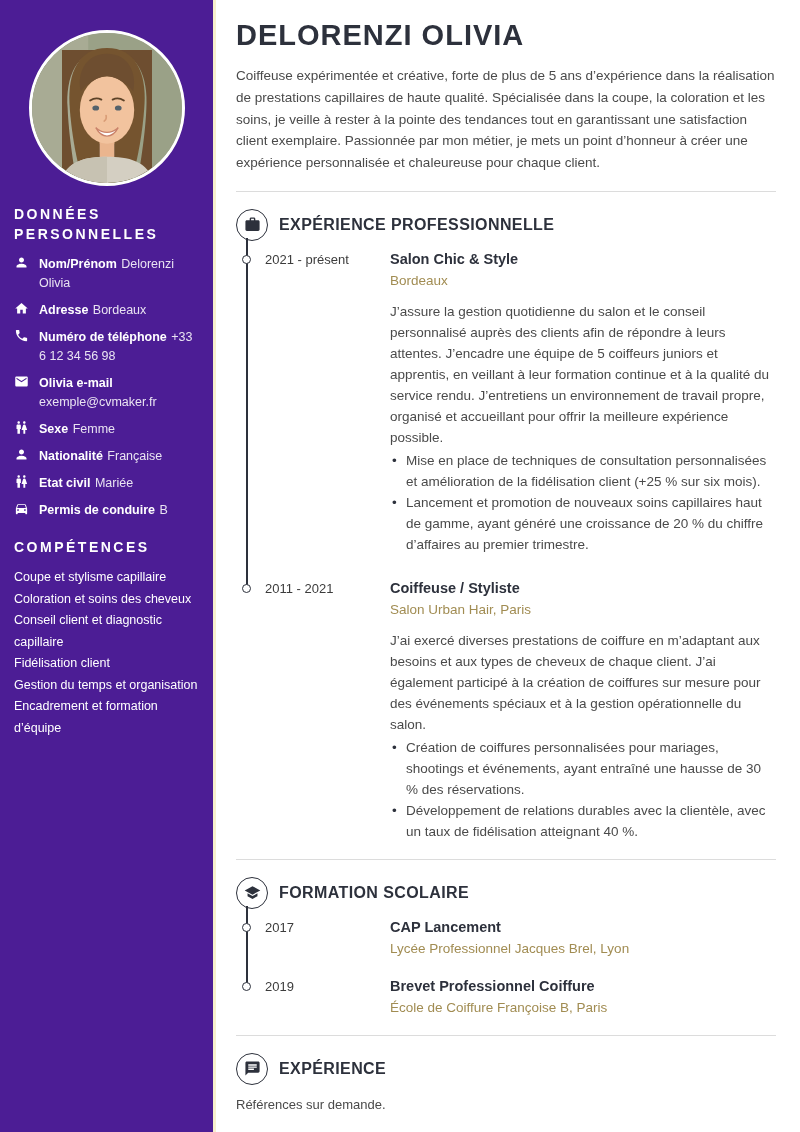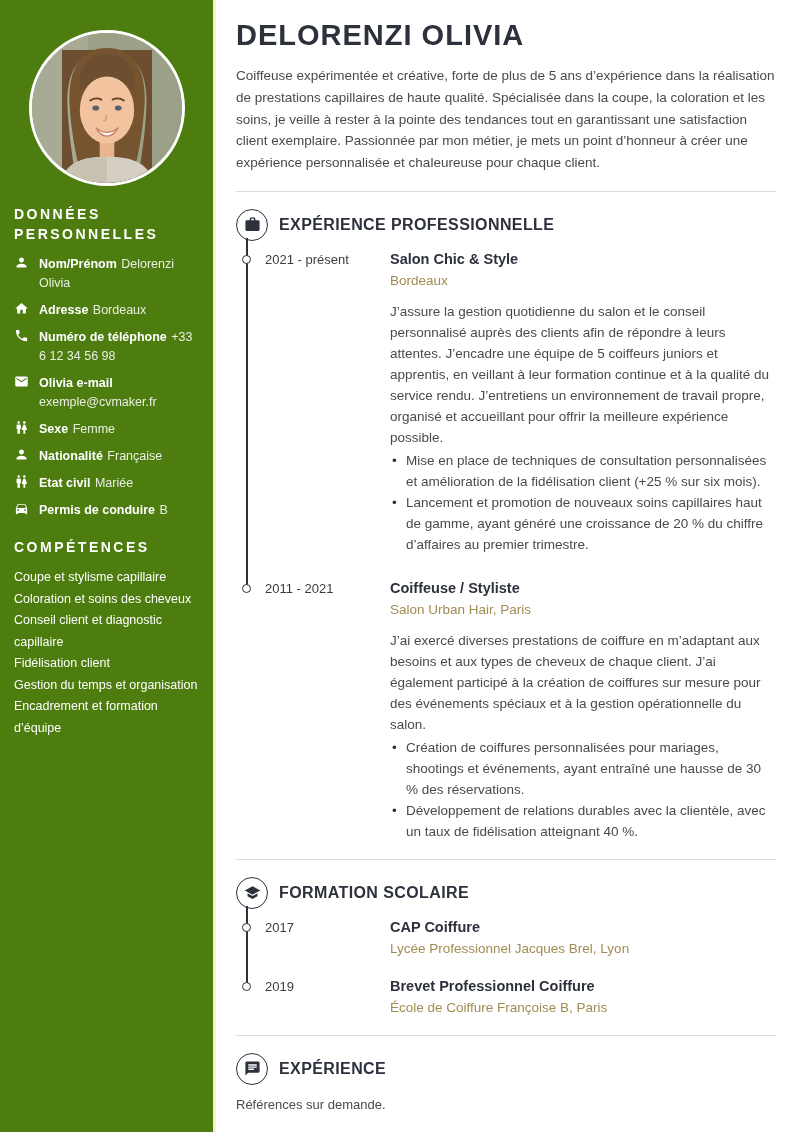--- a/index.html
+++ b/index.html
@@ -3,21 +3,21 @@
 <meta charset="utf-8">
 <style>
   * { margin:0; padding:0; box-sizing:border-box; }
   html,body { background:#ffffff; }
   body { font-family:"Liberation Sans","DejaVu Sans",sans-serif; }
   .page { position:relative; width:800px; height:1132px; background:#ffffff; overflow:hidden; }
 
   
   .sidebar {
     position:absolute; left:0; top:0; width:216px; height:1132px;
-    background:#4d7c0f; border-right:3px solid #F7F0CC;
+    background:#4c1d95; border-right:3px solid #F7F0CC;
     color:#ffffff; padding:0 14px;
   }
   .photo-wrap {
     width:156px; height:156px; margin:30px auto 0; border-radius:50%;
     border:3px solid #ffffff; overflow:hidden; background:#9aa187;
   }
   .photo-wrap svg { display:block; width:100%; height:100%; }
   .side-heading {
     margin-top:18px; font-size:14px; font-weight:bold; letter-spacing:2.5px;
     line-height:20px; color:#ffffff;
@@ -284,21 +284,21 @@
         </span>
         <h2 class="section-title">FORMATION SCOLAIRE</h2>
       </div>
 
       <div class="entries">
 
         <div class="entry pad-sm">
           <span class="dot"></span>
           <div class="period">2017</div>
           <div class="entry-body">
-            <div class="role">CAP Coiffure</div>
+            <div class="role">CAP Lancement</div>
             <div class="org">Lycée Professionnel Jacques Brel, Lyon</div>
           </div>
         </div>
 
         <div class="entry last">
           <span class="dot"></span>
           <div class="period">2019</div>
           <div class="entry-body">
             <div class="role">Brevet Professionnel Coiffure</div>
             <div class="org">École de Coiffure Françoise B, Paris</div>

